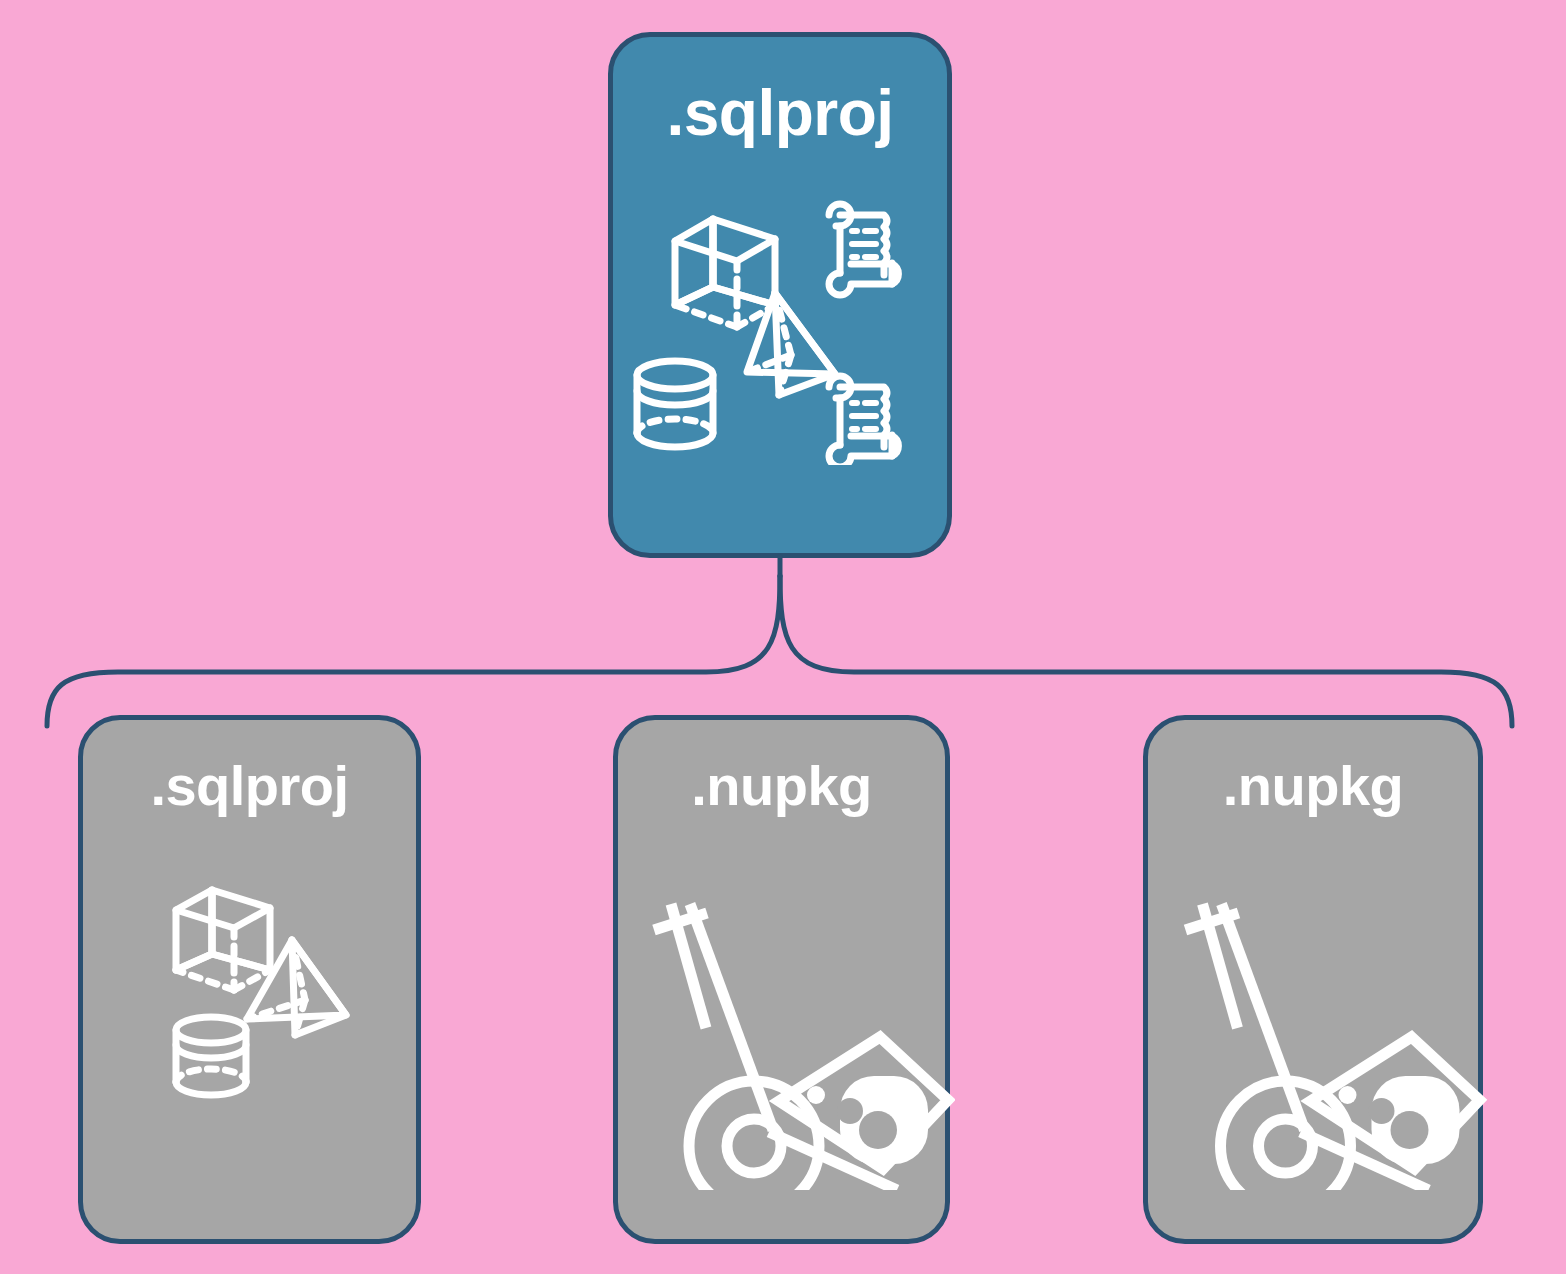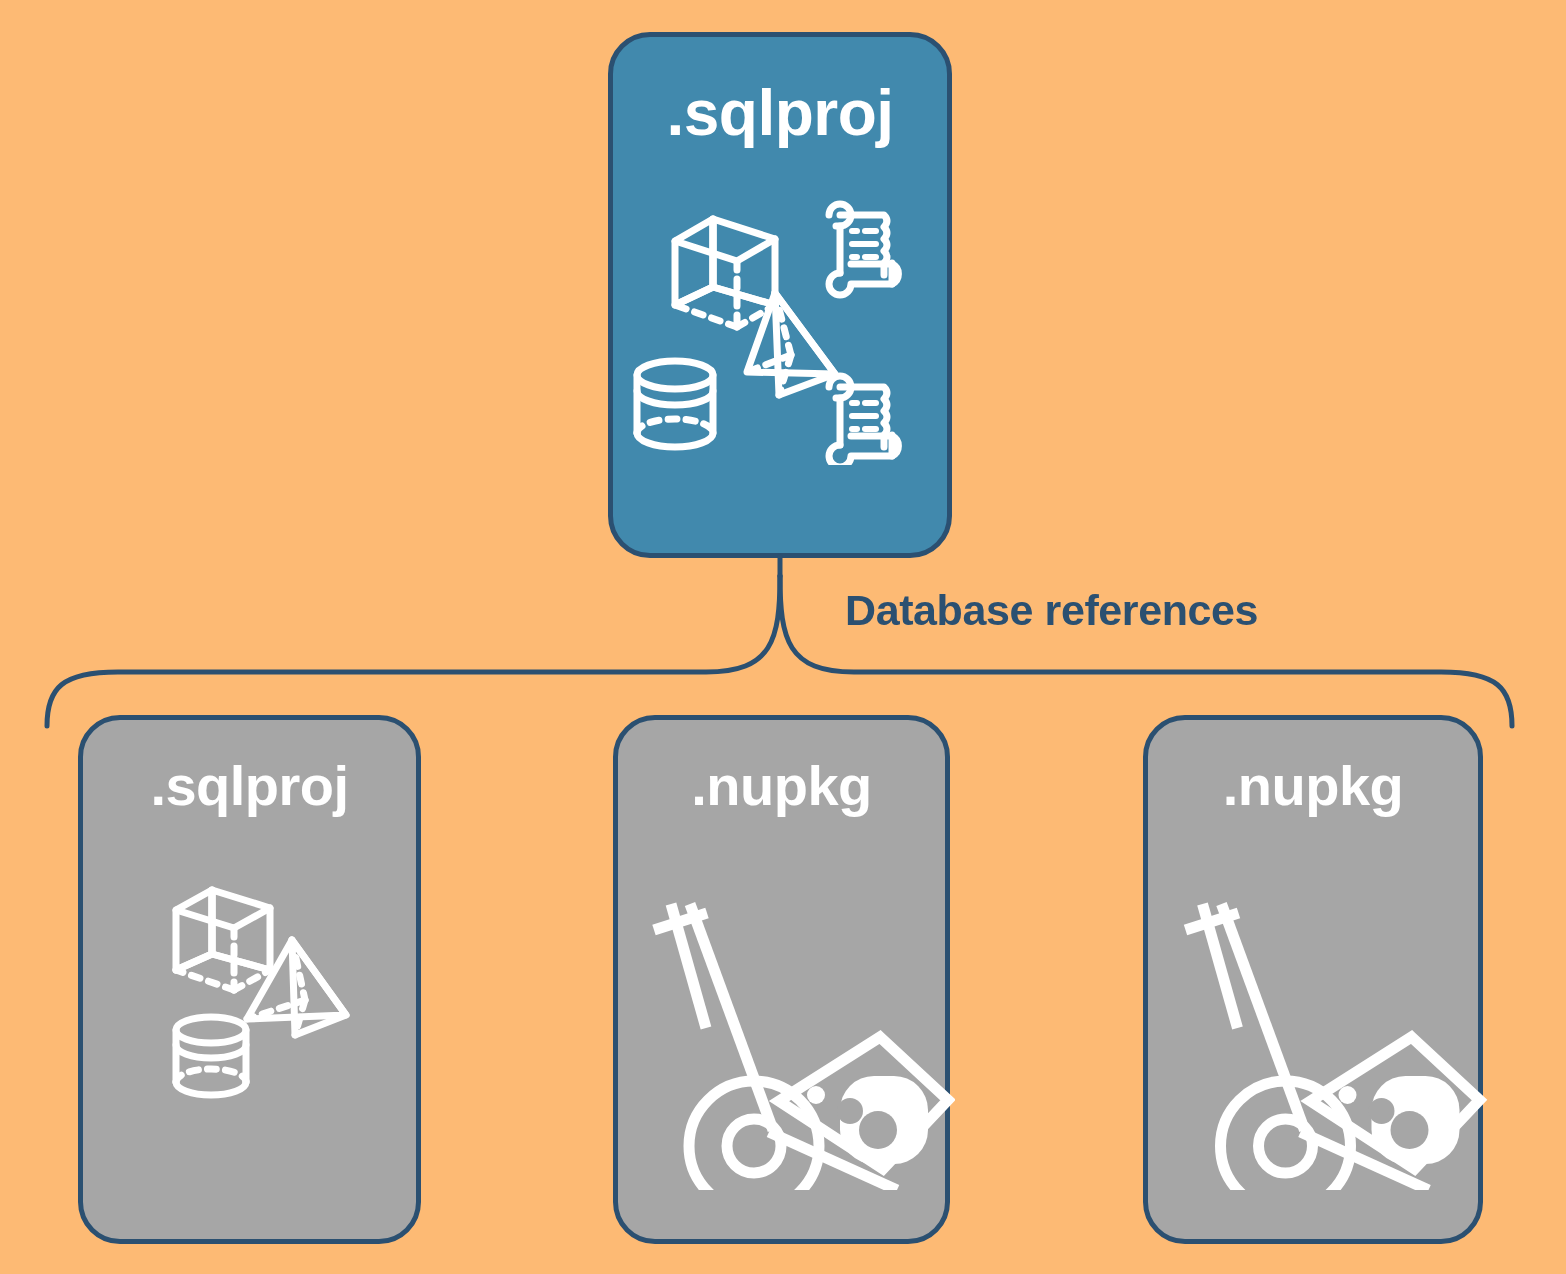--- a/index.html
+++ b/index.html
@@ -8,21 +8,21 @@
     padding: 0;
     background: #ffffff;
   }
   body {
     font-family: "Liberation Sans", sans-serif;
   }
   #canvas {
     position: relative;
     width: 1566px;
     height: 1274px;
-    background: #fdba74;
+    background: #f9a8d4;
     overflow: hidden;
   }
 
   
   .node {
     position: absolute;
     box-sizing: border-box;
     border: 5px solid #2b5071;
     border-radius: 42px;
     display: block;
@@ -155,21 +155,20 @@
     <path d="M780 576
              C 780 640, 772 672, 706 672
              L 118 672
              C 62 672, 47 688, 47 726" fill="none" stroke="#2b5071" stroke-width="5" stroke-linecap="round" stroke-linejoin="round"></path>
     <path d="M780 576
              C 780 640, 788 672, 854 672
              L 1441 672
              C 1497 672, 1512 688, 1512 726" fill="none" stroke="#2b5071" stroke-width="5" stroke-linecap="round" stroke-linejoin="round"></path>
   </svg>
 
-  <div id="brace-label">Database references</div>
 
   <div class="node secondary" style="left:78px; top:715px; width:343px; height:529px;">
 
     <div class="node-title">.sqlproj</div>
 
     <div class="node-art" style="top:140px; height:260px;">
       <svg width="343" height="260" viewBox="0 0 343 260" xmlns="http://www.w3.org/2000/svg" fill="none" stroke="#ffffff" stroke-width="7" stroke-linecap="round" stroke-linejoin="round">
 
         <g>
           <path d="M129 30 L187 48 L187 110 L129 94 Z"></path>

